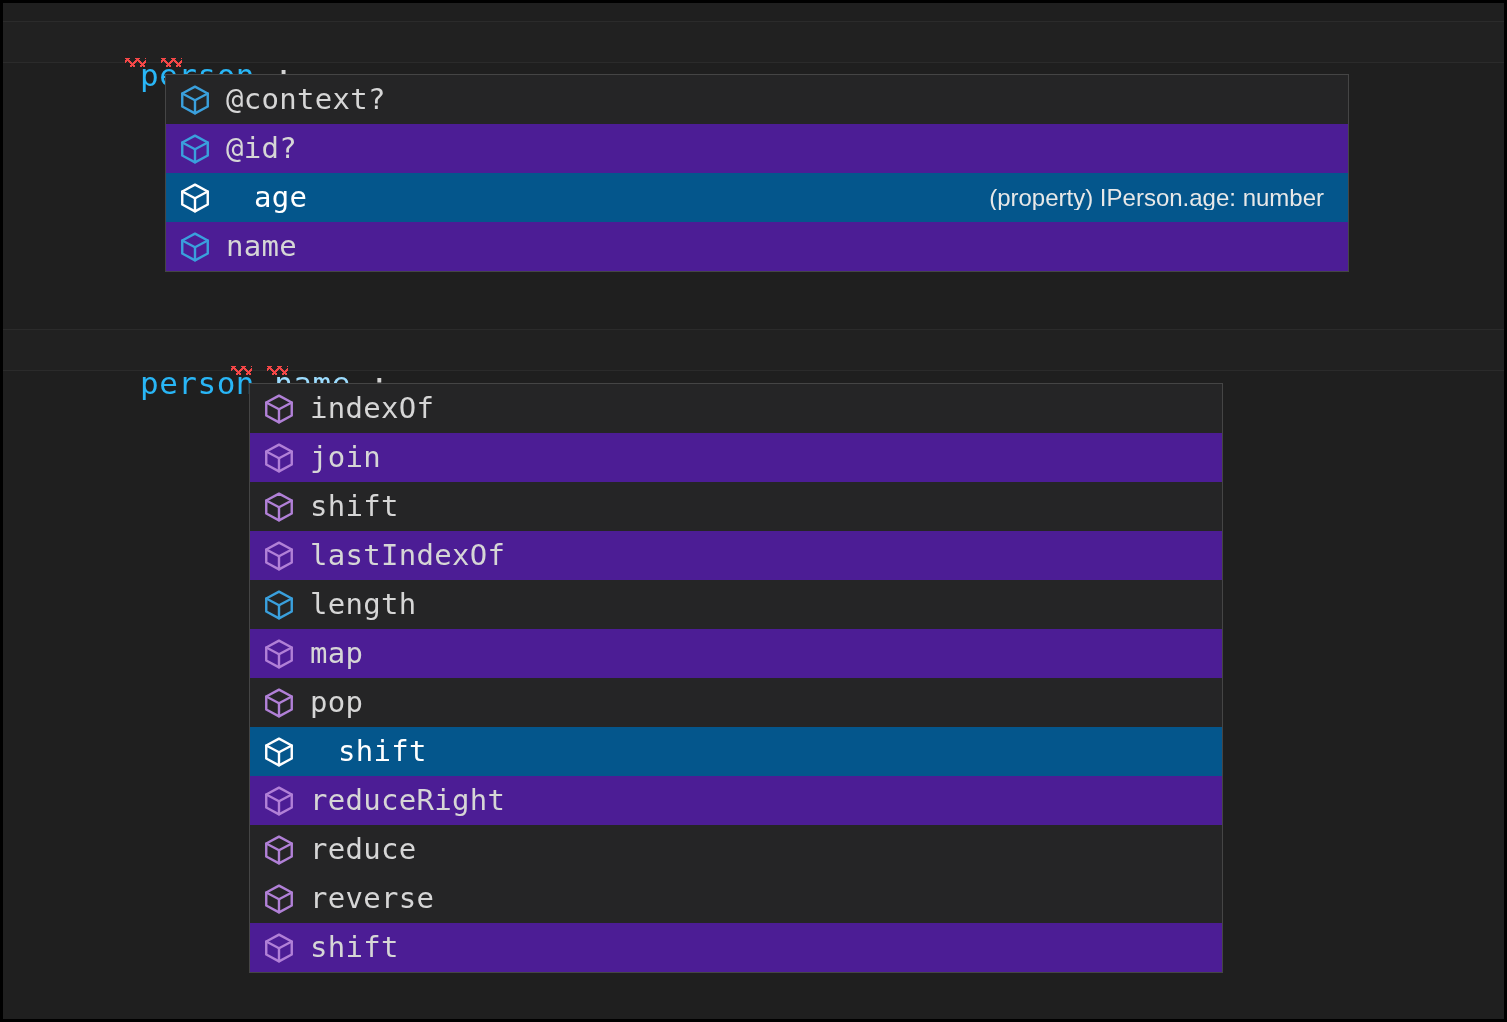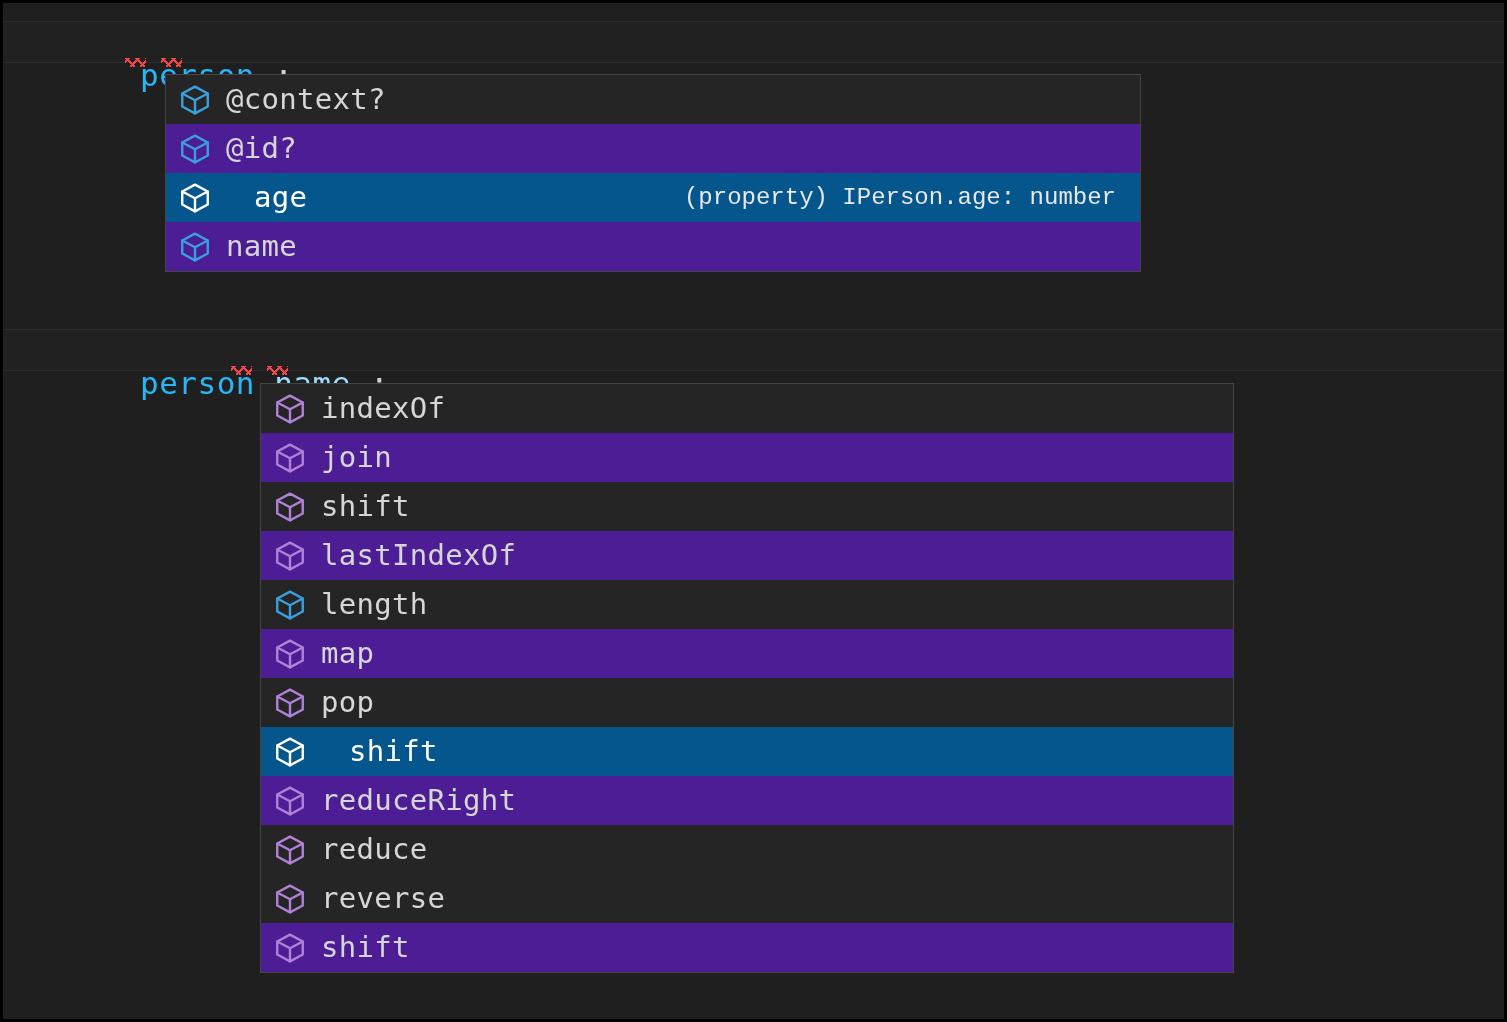--- a/index.html
+++ b/index.html
@@ -105,21 +105,21 @@
     line-height: 1;
     color: #d6d6d6;
     letter-spacing: 0.3px;
   }
   .suggest-row.selected .slabel { color: #ffffff; margin-left: 28px; }
 
   .sdetail {
     flex: 1 1 auto;
     text-align: right;
     padding-right: 24px;
-    font-family: Liberation Mono, monospace;
+    font-family: Liberation Sans, sans-serif;
     font-size: 24px;
     line-height: 1;
     color: #e8e8e8;
     white-space: nowrap;
     overflow: hidden;
   }
 </style>
 </head>
 <body>
 
@@ -135,21 +135,21 @@
     <div class="squiggle" style="left:158px; top:55px; width:21px;"></div>
 
     <div class="line-band" style="top:326px; height:42px;"></div>
 
     <div class="code-line" style="top:320px;">
       <span class="tok-var">person</span><span class="tok-punct">.</span><span class="tok-prop">name</span><span class="tok-punct">.</span><span class="tok-punct">;</span>
     </div>
     <div class="squiggle" style="left:228px; top:363px; width:21px;"></div>
     <div class="squiggle" style="left:264px; top:363px; width:21px;"></div>
 
-    <div class="suggest" id="w0" style="left:162px; top:71px; width:976px;">
+    <div class="suggest" id="w0" style="left:162px; top:71px; width:1184px;">
         <div class="suggest-row">
           <svg viewBox="0 0 24 24" class="sicon">
             <g fill="none" stroke="#3aa0dd" stroke-width="1.7" stroke-linejoin="round" stroke-linecap="round">
               <path d="M12 2.6 L21 7.4 L21 16.6 L12 21.4 L3 16.6 L3 7.4 Z"></path>
               <path d="M3 7.4 L12 12.2 L21 7.4"></path>
               <path d="M12 12.2 L12 21.4"></path>
             </g>
           </svg>
           <span class="slabel">@context?</span>
           <span class="sdetail"></span>
@@ -182,21 +182,21 @@
               <path d="M12 2.6 L21 7.4 L21 16.6 L12 21.4 L3 16.6 L3 7.4 Z"></path>
               <path d="M3 7.4 L12 12.2 L21 7.4"></path>
               <path d="M12 12.2 L12 21.4"></path>
             </g>
           </svg>
           <span class="slabel">name</span>
           <span class="sdetail"></span>
         </div>
       </div>
 
-    <div class="suggest" id="w1" style="left:257px; top:380px; width:974px;">
+    <div class="suggest" id="w1" style="left:246px; top:380px; width:974px;">
         <div class="suggest-row">
           <svg viewBox="0 0 24 24" class="sicon">
             <g fill="none" stroke="#b180d7" stroke-width="1.7" stroke-linejoin="round" stroke-linecap="round">
               <path d="M12 2.6 L21 7.4 L21 16.6 L12 21.4 L3 16.6 L3 7.4 Z"></path>
               <path d="M3 7.4 L12 12.2 L21 7.4"></path>
               <path d="M12 12.2 L12 21.4"></path>
             </g>
           </svg>
           <span class="slabel">indexOf</span>
           <span class="sdetail"></span>

